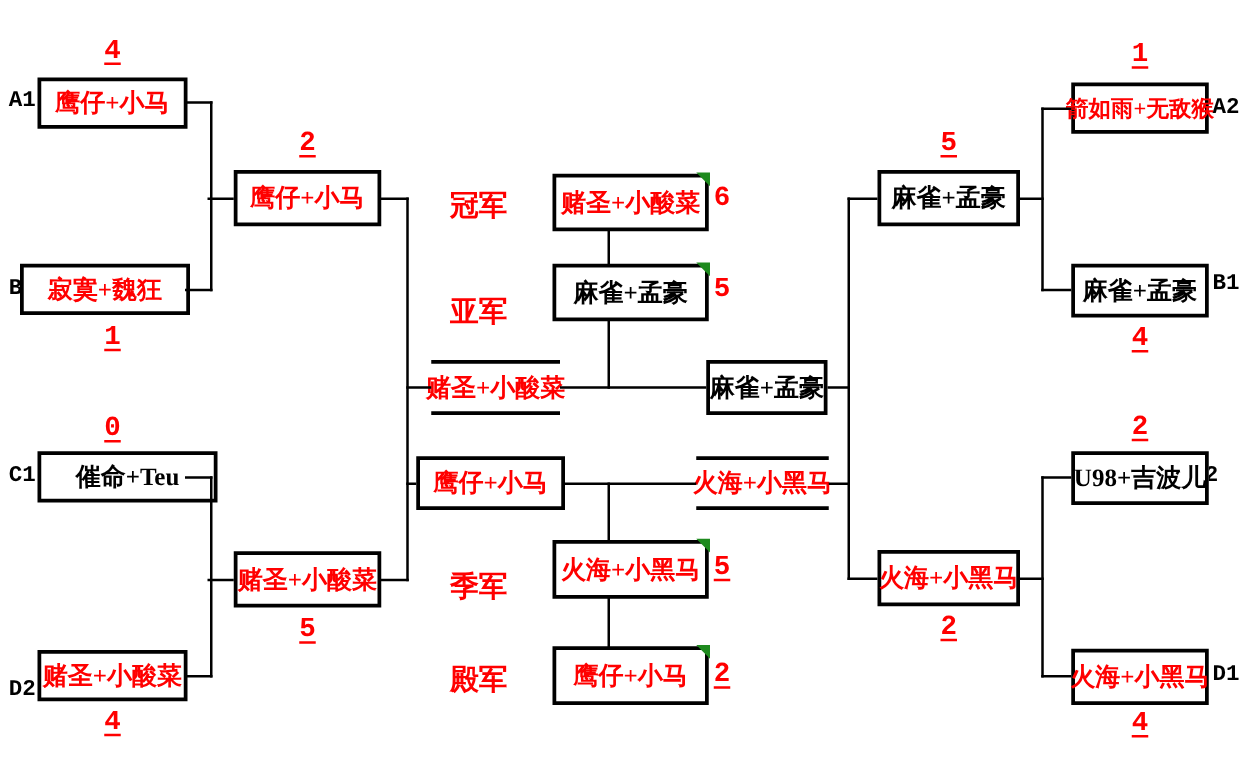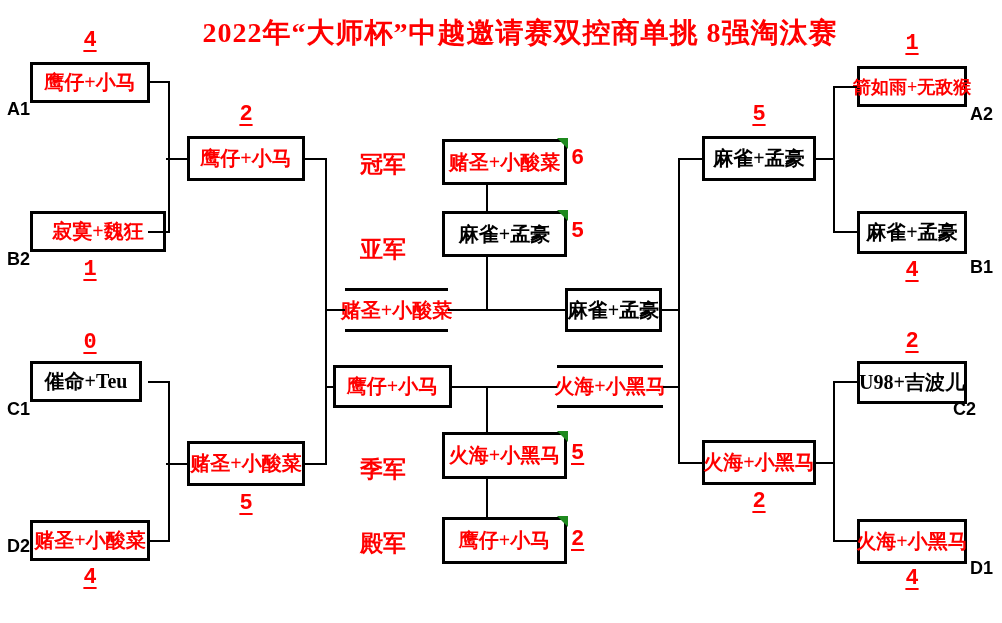--- a/index.html
+++ b/index.html
@@ -27,55 +27,53 @@
   .hline{height:2px;}
   .vline{width:2px;}
   .score{
     position:absolute;color:#ff0000;font-weight:bold;font-size:22px;text-align:center;
     font-family:"Liberation Mono","DejaVu Sans Mono",monospace;
     text-decoration:underline;text-underline-offset:4px;text-decoration-thickness:2px;
   }
   .score.nounder{text-decoration:none;}
   .seed{
     position:absolute;color:#000;font-weight:bold;font-size:18px;
-    font-family:Liberation Sans, sans-serif;
-    margin-top:28px;
+    font-family:Liberation Mono, monospace;
   }
   .ranklabel{
     position:absolute;color:#ff0000;font-weight:bold;font-size:23px;white-space:nowrap;
   }
   .cmark{
     position:absolute;top:-4px;right:-4px;width:0;height:0;
     border-top:11px solid #1e8a1e;border-left:11px solid transparent;
   }
 </style>
 </head>
 <body>
 
 <div id="stage">
 
-  <div class="title">2022年“大师杯”中越邀请赛双控商单挑 8强淘汰赛</div>
 
   <div class="seed" style="left:7px;top:71px">A1</div>
   <div class="seed" style="left:7px;top:221px">B2</div>
   <div class="seed" style="left:7px;top:371px">C1</div>
-  <div class="seed" style="left:7px;top:508px">D2</div>
+  <div class="seed" style="left:7px;top:542px">D2</div>
 
   <div class="score" style="left:30px;top:28px;width:120px">4</div>
   <div class="score" style="left:30px;top:257px;width:120px">1</div>
   <div class="score" style="left:30px;top:330px;width:120px">0</div>
   <div class="score" style="left:30px;top:565px;width:120px">4</div>
 
   <div class="box" style="left:30px;top:62px;width:120px;height:41px">
       <span>鹰仔+小马</span>
     </div>
-  <div class="box" style="left:30px;top:211px;width:136px;height:41px">
+  <div class="box" style="left:16px;top:211px;width:136px;height:41px">
       <span>寂寞+魏狂</span>
     </div>
-  <div class="box tc-black" style="left:30px;top:361px;width:112px;height:41px">
+  <div class="box tc-black" style="left:30px;top:361px;width:144px;height:41px">
       <span>催命+Teu</span>
     </div>
   <div class="box" style="left:30px;top:520px;width:120px;height:41px">
       <span>赌圣+小酸菜</span>
     </div>
 
   <div class="score" style="left:187px;top:102px;width:118px">2</div>
   <div class="box" style="left:187px;top:136px;width:118px;height:45px">
       <span>鹰仔+小马</span>
     </div>
@@ -87,21 +85,21 @@
   <div class="score" style="left:702px;top:102px;width:114px">5</div>
   <div class="box tc-black" style="left:702px;top:136px;width:114px;height:45px">
       <span>麻雀+孟豪</span>
     </div>
   <div class="box" style="left:702px;top:440px;width:114px;height:45px">
       <span>火海+小黑马</span>
     </div>
   <div class="score" style="left:702px;top:489px;width:114px">2</div>
 
   <div class="seed" style="left:970px;top:76px">A2</div>
-  <div class="seed" style="left:970px;top:229px">B1</div>
+  <div class="seed" style="left:970px;top:217px">B1</div>
   <div class="seed" style="left:953px;top:371px">C2</div>
   <div class="seed" style="left:970px;top:530px">D1</div>
 
   <div class="score" style="left:857px;top:31px;width:110px">1</div>
   <div class="score" style="left:857px;top:258px;width:110px">4</div>
   <div class="score" style="left:857px;top:329px;width:110px">2</div>
   <div class="score" style="left:857px;top:566px;width:110px">4</div>
 
   <div class="box fs18" style="left:857px;top:66px;width:110px;height:41px">
       <span>箭如雨+无敌猴</span>

